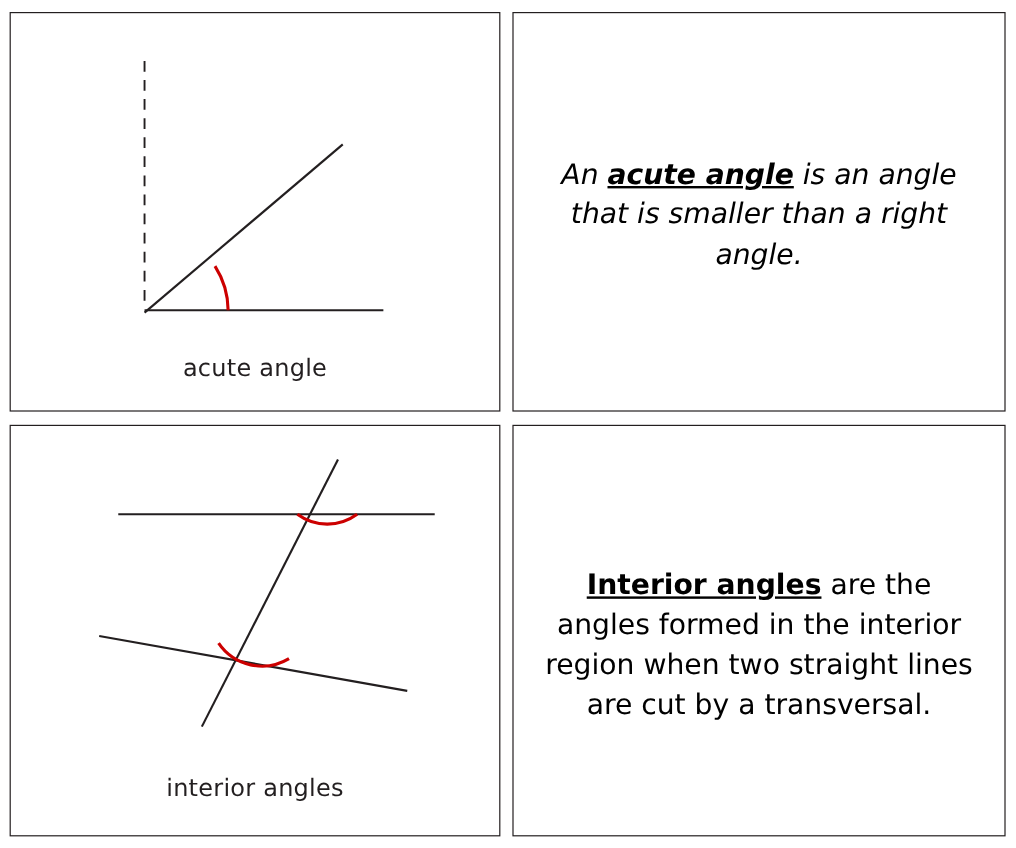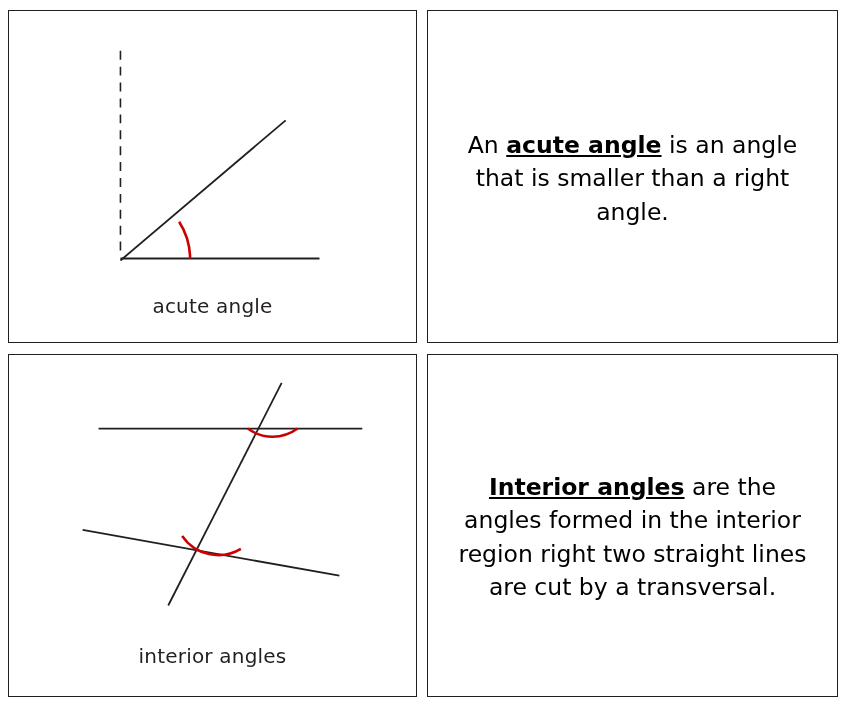--- a/index.html
+++ b/index.html
@@ -59,21 +59,21 @@
   .text-card-body {
     position: absolute;
     left: 26px;
     right: 26px;
     text-align: center;
     font-family: "DejaVu Sans", sans-serif;
     font-size: 23.5px;
     line-height: 1.42;
     color: #000000;
   }
-  #text-acute    { top: 118px; }
+  #text-acute    { top: 118px; font-style: italic; }
   #text-interior { top: 116px; }
 
   .term {
     font-weight: bold;
     text-decoration: underline;
   }
 </style>
 </head>
 <body>
 
@@ -114,17 +114,17 @@
         <path d="M 240 74 A 42 42 0 0 0 290 74" fill="none" stroke="#cc0000" stroke-width="2.6"></path>
 
         <path d="M 174 182 A 44 44 0 0 0 233 195" fill="none" stroke="#cc0000" stroke-width="2.6"></path>
       </svg>
     </div>
     <div class="figure-caption" id="caption-interior">interior angles</div>
   </div>
 
   <div class="card" id="card-interior-text">
     <div class="text-card-body" id="text-interior">
-      <span></span><span class="term">Interior angles</span><span> are the angles formed in the interior region right two straight lines are cut by a transversal.</span>
+      <span></span><span class="term">Interior angles</span><span> are the angles formed in the interior region when two straight lines are cut by a transversal.</span>
     </div>
   </div>
 
 </div>
 
 </body></html>

